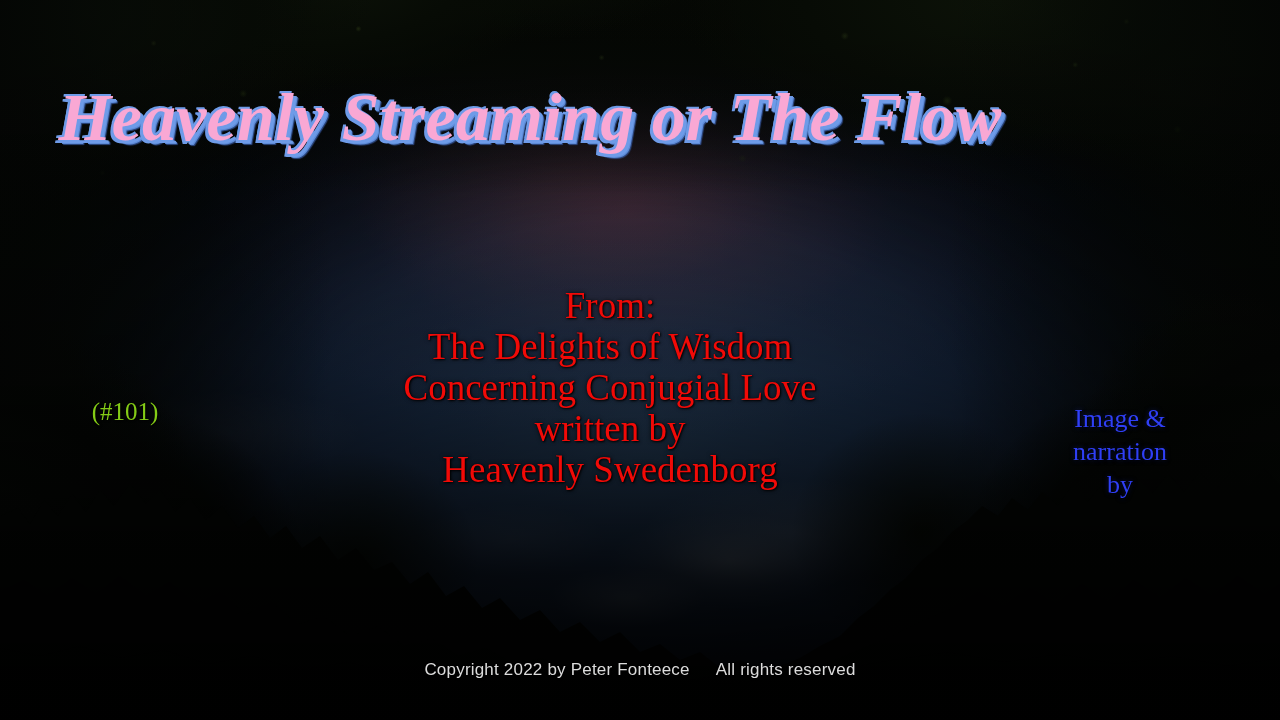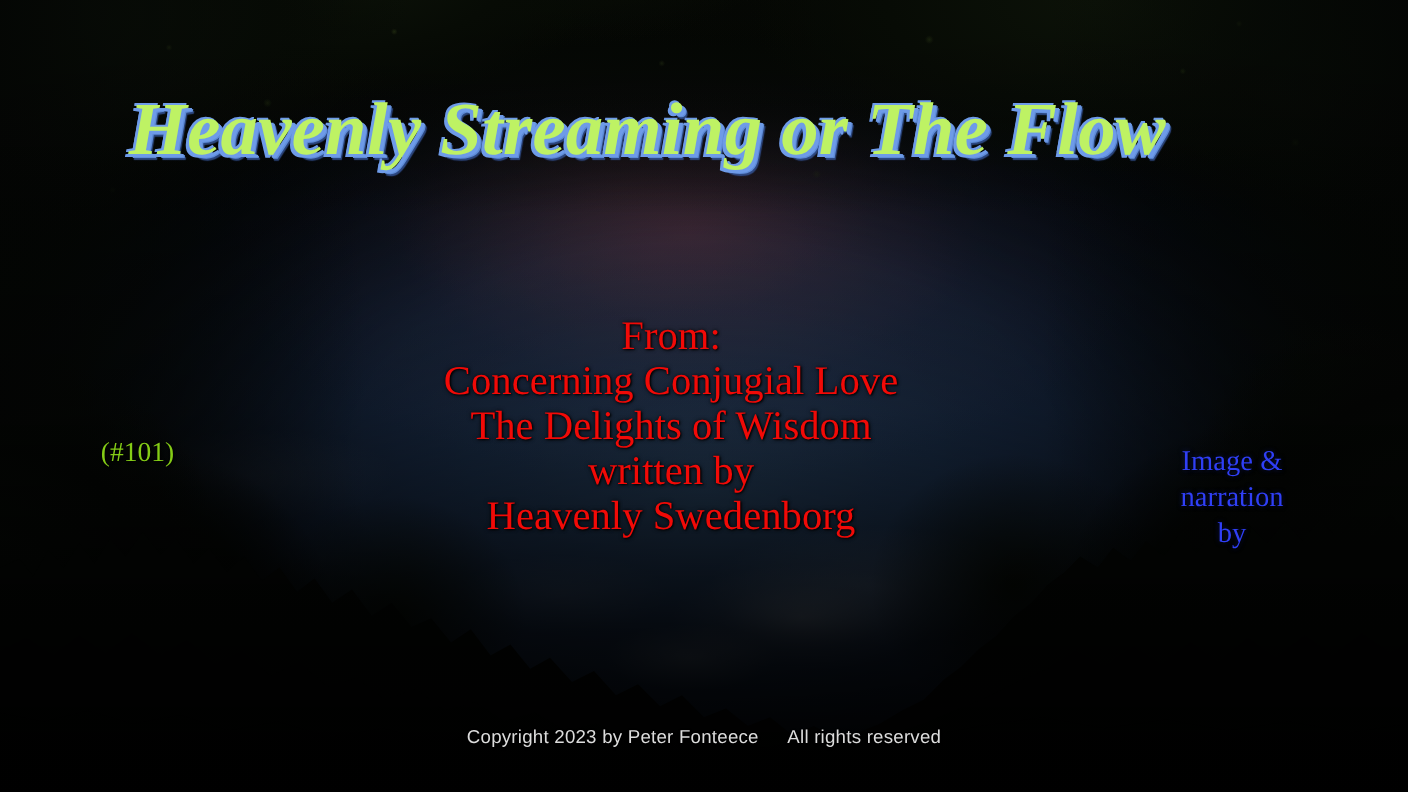--- a/index.html
+++ b/index.html
@@ -135,27 +135,27 @@
         rgba(0,0,0,0) 0%, rgba(0,0,0,0.35) 52%, rgba(0,0,0,0.80) 80%, rgba(0,0,0,0.96) 100%);
   }
 
   
   .text-layer { position: absolute; z-index: 5; }
 
   #title {
     top: 36px;
     left: 0;
     width: 1060px;
-    text-align: right;
+    text-align: center;
     font-size: 68px;
     line-height: 1.05;
     font-weight: bold;
     font-style: italic;
     letter-spacing: 0.2px;
-    color: #bef264;
+    color: #f9a8d4;
     text-shadow:
       -2px -2px 0 #6E9BE8,
       -3px  3px 0 #6E9BE8,
        3px  3px 0 #6E9BE8,
        4px  4px 0 #5E8CD8,
        5px  5px 1px rgba(52,84,150,0.85);
     white-space: nowrap;
   }
 
   #from-block {
@@ -247,29 +247,29 @@
   </div>
 
   <div class="bg-layer" id="bg-bottom-fade"></div>
 
   <h1 class="text-layer" id="title">Heavenly Streaming or The Flow</h1>
 
   <div class="text-layer" id="ref-number">(#101)</div>
 
   <div class="text-layer" id="from-block">
     <div class="line">From:</div>
+    <div class="line">The Delights of Wisdom</div>
     <div class="line">Concerning Conjugial Love</div>
-    <div class="line">The Delights of Wisdom</div>
     <div class="line">written by</div>
     <div class="line">Heavenly Swedenborg</div>
   </div>
 
   <div class="text-layer" id="credit-block">
     <div class="line">Image &amp;</div>
     <div class="line">narration</div>
     <div class="line">by</div>
   </div>
 
   <div class="text-layer" id="copyright">
-    <span>Copyright 2023 by Peter Fonteece</span><span class="gap"></span><span>All rights reserved</span>
+    <span>Copyright 2022 by Peter Fonteece</span><span class="gap"></span><span>All rights reserved</span>
   </div>
 
 </div>
 
 </body></html>

